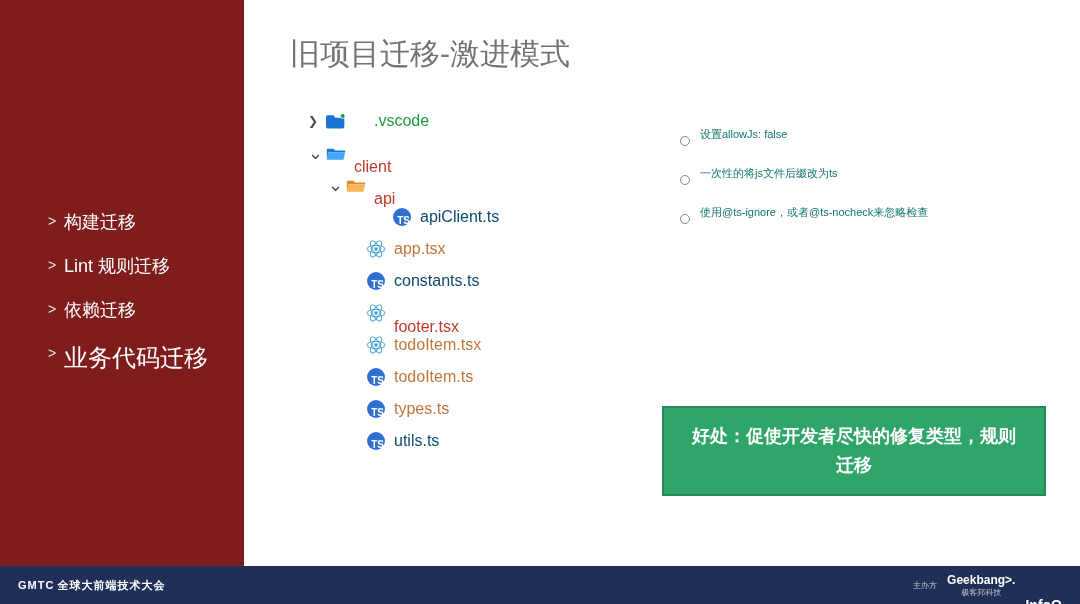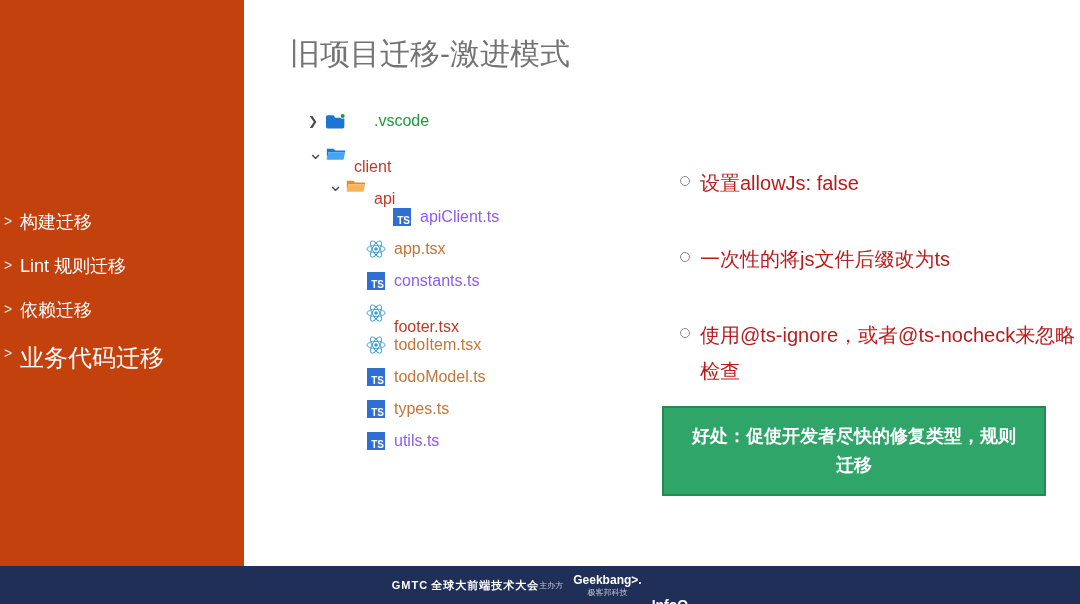--- a/index.html
+++ b/index.html
@@ -1,47 +1,47 @@
 <!DOCTYPE html>
 <html><head>
 <meta charset="utf-8">
 <style>
   * { box-sizing: border-box; margin: 0; padding: 0; }
   html, body { width: 1080px; height: 604px; font-family: "Microsoft YaHei", "PingFang SC", Arial, sans-serif; overflow: hidden; }
   body { display: flex; flex-direction: column; }
 
   .slide { display: flex; flex: 1; height: 566px; }
-  .sidebar { width: 248px; background: #c2410c; color: #fff; padding-top: 200px; }
+  .sidebar { width: 248px; background: #7f1d1d; color: #fff; padding-top: 200px; padding-left: 44px; }
   .sidebar-item { font-size: 18px; color: #fff; padding: 10px 6px 10px 20px; position: relative; }
   .sidebar-item::before { content: ">"; position: absolute; left: 4px; font-size: 14px; top: 13px; color: #e6e6e6; }
   .sidebar-item.active { font-size: 24px; font-weight: 300; }
 
   .main { flex: 1; background: #fff; position: relative; }
   .title { font-size: 30px; color: #737373; padding: 34px 0 0 46px; font-weight: 400; }
 
   .content { display: flex; padding: 30px 0 0 46px; gap: 70px; }
   .filetree { width: 320px; }
   .tree-row { display: flex; align-items: center; height: 32px; font-size: 16px; gap: 8px; }
   .chev { width: 10px; display: inline-block; color: #4a4a4a; font-size: 12px; }
   .icon { width: 20px; height: 20px; display: flex; align-items: center; justify-content: center; }
   .react-icon svg { width: 20px; height: 20px; }
-  .ts-badge { width: 18px; height: 18px; background: #2f6fd2; color: #fff; font-size: 10px; font-weight: bold; display: flex; align-items: flex-end; justify-content: flex-end; padding: 0 1px 0 0; border-radius: 0; line-height: 10px; }
+  .ts-badge { width: 18px; height: 18px; background: #2f6fd2; color: #fff; font-size: 10px; font-weight: bold; display: flex; align-items: flex-end; justify-content: flex-end; padding: 0 1px 0 0; border-radius: 9px; line-height: 10px; }
   .folder-icon svg { width: 20px; height: 18px; }
   .name-open { color: #c0392b; margin-top: 27px; }
   .name-mod { color: #c0753b; }
-  .name-norm { color: #8b5cf6; }
+  .name-norm { color: #0c4a6e; }
   .name-green { color: #1a9b3a; margin-left: 20px; }
 
   .bullets { width: 400px; padding-top: 20px; }
-  .bullets .b { display: flex; gap: 10px; font-size: 20px; color: #b91c1c; line-height: 1.8; margin-bottom: 18px; margin-top: 40px; }
+  .bullets .b { display: flex; gap: 10px; font-size: 11px; color: #0f766e; line-height: 1.8; margin-bottom: 18px; }
   .bullets .b::before { content: ""; width: 8px; height: 8px; border: 1px solid #888; border-radius: 50%; margin-top: 11px; flex-shrink: 0; }
 
   .callout { position: absolute; right: 34px; bottom: 70px; width: 384px; background: #2fa56a; border: 2px solid #238a54; color: #fff; text-align: center; font-size: 18px; font-weight: bold; padding: 14px 20px; line-height: 1.6; }
 
-  .footer { height: 38px; background: #1f2f57; color: #fff; display: flex; align-items: center; justify-content: center; padding: 0 18px; font-size: 11px; }
+  .footer { height: 38px; background: #1f2f57; color: #fff; display: flex; align-items: center; justify-content: space-between; padding: 0 18px; font-size: 11px; }
   .brand-left { font-weight: bold; letter-spacing: 1px; }
   .brand-right { display: flex; align-items: center; gap: 10px; }
   .brand-right .lbl { font-size: 8px; opacity: .7; }
   .brand-right .geek { font-weight: bold; font-size: 12px; }
   .brand-right .infoq { font-weight: bold; font-size: 14px; margin-top: 40px; }
 
   .pad-0 { padding-left: 18px; }
   .pad-1 { padding-left: 38px; }
   .pad-2 { padding-left: 58px; }
   .pad-3 { padding-left: 84px; }
@@ -149,21 +149,21 @@
                 </g>
               </svg>
             </span>
             <span class="name-mod">todoItem.tsx</span>
           </div>
           <div class="tree-row pad-2">
             <span class="chev"></span>
             <span class="icon ">
               <span class="ts-badge">TS</span>
             </span>
-            <span class="name-mod">todoModel.ts</span>
+            <span class="name-mod">todoItem.ts</span>
           </div>
           <div class="tree-row pad-2">
             <span class="chev"></span>
             <span class="icon ">
               <span class="ts-badge">TS</span>
             </span>
             <span class="name-mod">types.ts</span>
           </div>
           <div class="tree-row pad-2">
             <span class="chev"></span>

